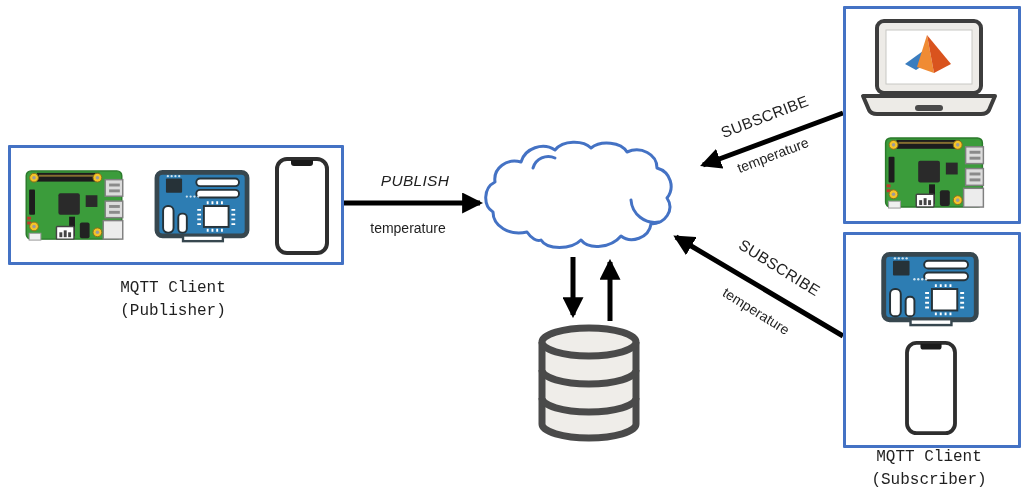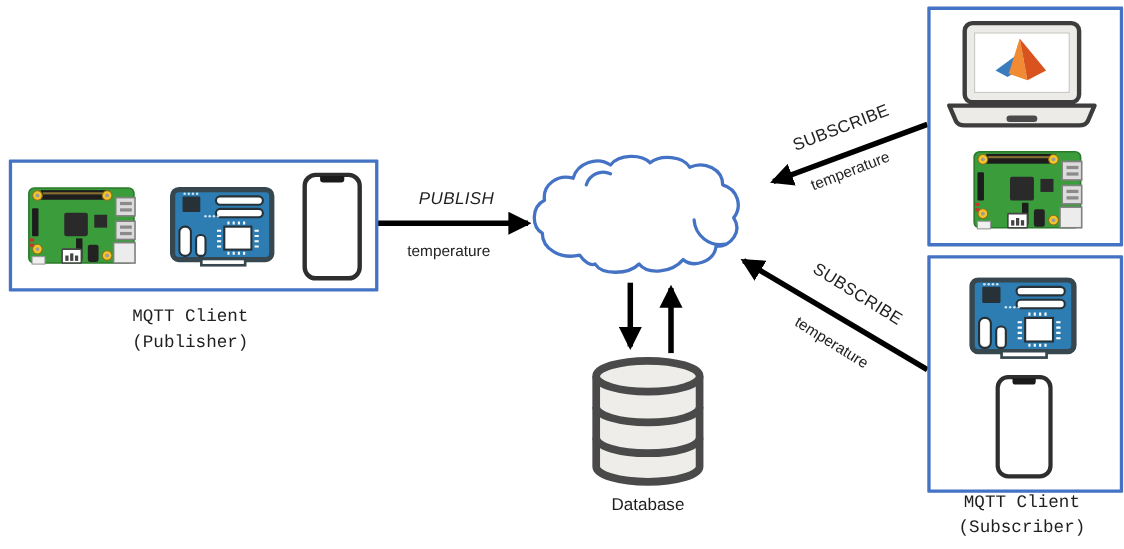--- a/index.html
+++ b/index.html
@@ -140,21 +140,20 @@
   <div class="lbl action-label" style="left:355px;top:171px;width:120px;font-style:italic;">PUBLISH</div>
   <div class="lbl topic-label" style="left:348px;top:219px;width:120px;">temperature</div>
 
   <svg class="icon" style="left:481px;top:140px;width:196px;height:116px;">
       <use href="#icon-cloud"></use>
     </svg>
 
   <svg class="icon" style="left:533px;top:323px;width:112px;height:122px;">
       <use href="#icon-db"></use>
     </svg>
-  <div class="lbl" style="left:529px;top:450px;width:120px;font-size:15.5px;">Database</div>
 
   <div class="lbl action-label rot" style="left:695px;top:107px;width:140px;transform:rotate(-21deg);">SUBSCRIBE</div>
   <div class="lbl topic-label rot" style="left:713px;top:146px;width:120px;transform:rotate(-21deg);">temperature</div>
 
   <div class="lbl action-label rot" style="left:709px;top:258px;width:140px;transform:rotate(32deg);">SUBSCRIBE</div>
   <div class="lbl topic-label rot" style="left:696px;top:302px;width:120px;transform:rotate(32deg);">temperature</div>
 
   <div class="device-box" style="left:843px;top:6px;width:172px;height:212px;">
     <svg class="icon" style="left:11px;top:9px;width:144px;height:100px;">
         <use href="#icon-laptop"></use>

